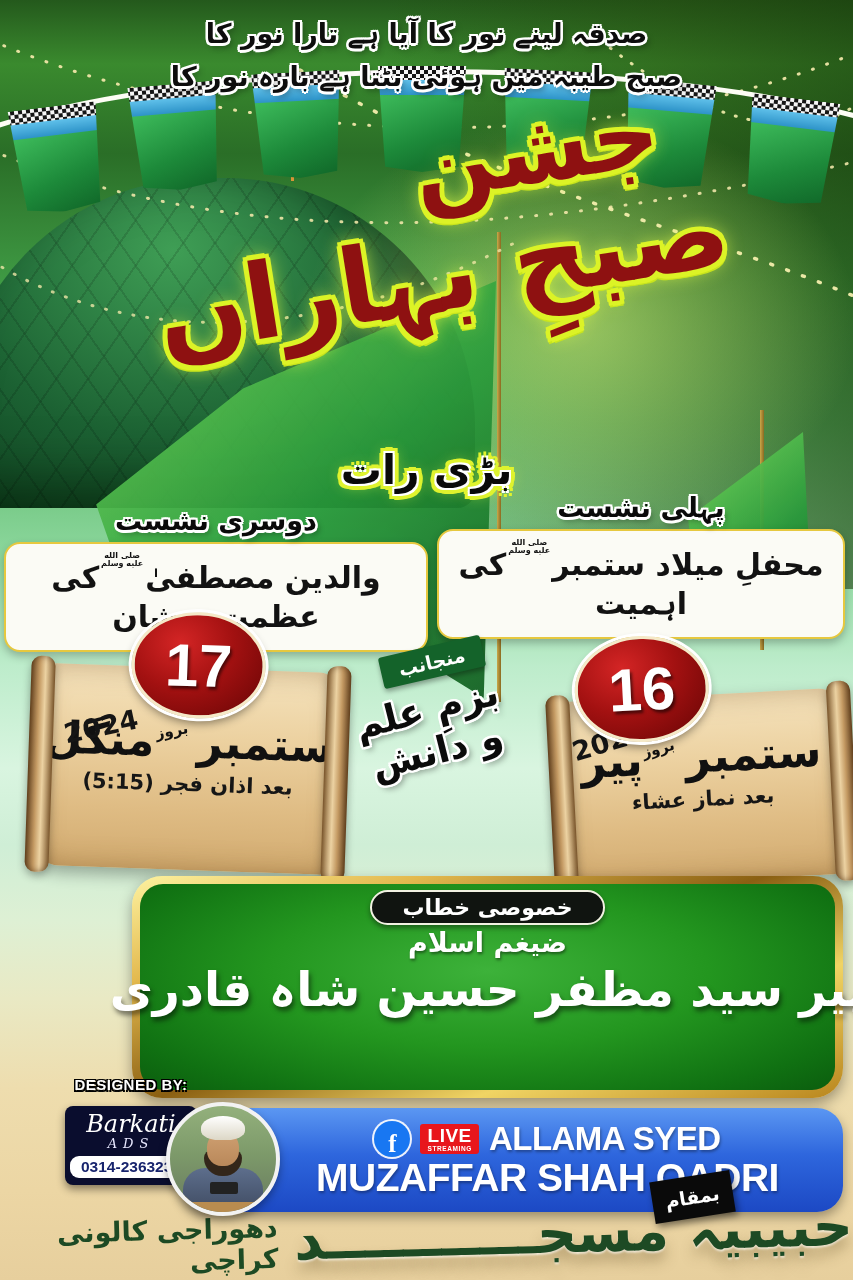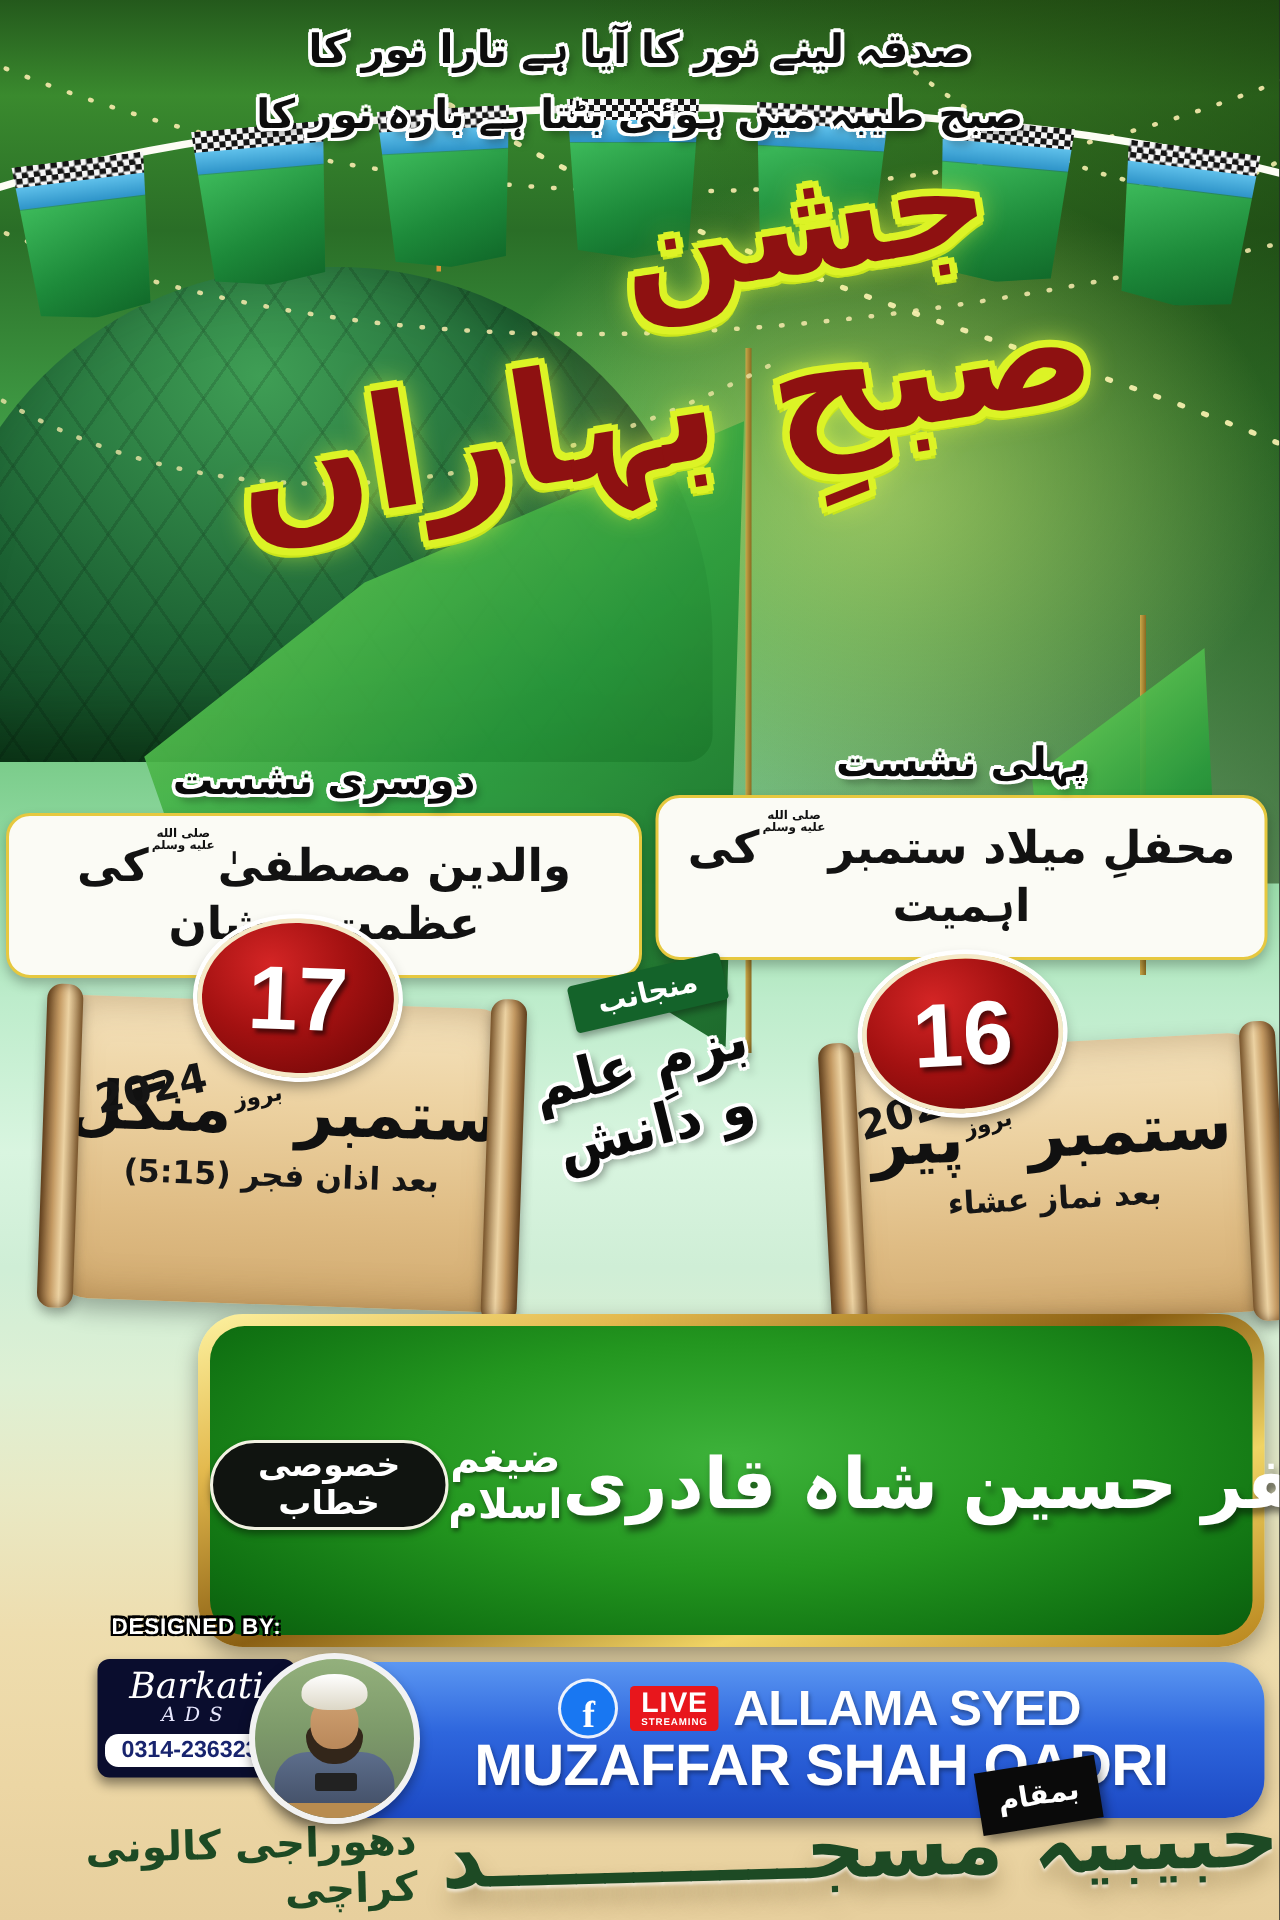--- a/index.html
+++ b/index.html
@@ -106,21 +106,21 @@
   .org-badge{display:inline-block;transform:rotate(-13deg);background:#14632a;color:#fff;
     font-size:19px;font-weight:bold;padding:5px 18px;border-radius:3px;box-shadow:0 3px 5px rgba(0,0,0,.35);}
   .org-name{margin:10px auto 0;width:158px;transform:rotate(-14deg);font-size:37px;font-weight:bold;
     color:#0b0b0b;line-height:1.15;}
 
   .banner{position:absolute;left:132px;top:876px;right:10px;height:206px;padding:8px;border-radius:30px;
     background:linear-gradient(160deg,#fdf2a0 0%,#e3b94e 22%,#8a5f12 48%,#f0d464 72%,#b9861e 100%);
     box-shadow:0 6px 14px rgba(0,0,0,.35);z-index:3;}
   .banner-in{height:100%;border-radius:23px;position:relative;text-align:center;
     background:radial-gradient(ellipse at 50% 42%,#3db23a 0%,#23961f 45%,#107112 82%,#0b5d0e 100%);
-    display:flex;flex-direction:row;align-items:center;}
+    display:flex;flex-direction:column;align-items:center;}
   .sp-pill{margin-top:6px;background:#101410;color:#fff;border:2px solid #f2f2e2;border-radius:999px;
     padding:3px 30px;font-size:22px;font-weight:bold;box-shadow:0 3px 5px rgba(0,0,0,.4);}
   .sp-hon{color:#fff;font-size:27px;font-weight:bold;margin-top:2px;text-shadow:1px 2px 3px rgba(0,0,0,.45);}
   .sp-name{color:#fff;font-size:47px;font-weight:bold;margin-top:4px;white-space:nowrap;
     text-shadow:2px 4px 5px rgba(0,0,0,.5);}
 
   .designer{position:absolute;left:34px;top:1076px;width:132px;text-align:center;z-index:5;}
   .des-label{font-size:15px;font-weight:800;color:#fff;letter-spacing:.5px;
     text-shadow:-1.5px -1.5px 0 #000,1.5px -1.5px 0 #000,-1.5px 1.5px 0 #000,1.5px 1.5px 0 #000;}
   .des-card{margin-top:13px;background:#0a0d2e;border-radius:8px;padding:6px 5px 7px;
@@ -237,20 +237,21 @@
 
   <div class="couplet rtl outl-w">
     <div>صدقہ لینے نور کا آیا ہے تارا نور کا</div>
     <div>صبح طیبہ میں ہوئی بٹتا ہے بارہ نور کا</div>
   </div>
 
   <div class="title rtl outl-y">
     <div class="l1">جشن</div>
     <div class="l2">صبحِ بہاراں</div>
   </div>
+  <div class="subtitle rtl outl-wy">بڑی رات</div>
 
   <div class="session sess-right rtl">
     <div class="hd outl-w">پہلی نشست</div>
     <div class="bx">
       <span>محفلِ میلاد ستمبر</span><span class="durood">صلى الله عليه وسلم</span><span>کی اہمیت</span>
     </div>
   </div>
 
   <div class="session sess-left rtl">
     <div class="hd outl-w">دوسری نشست</div>

